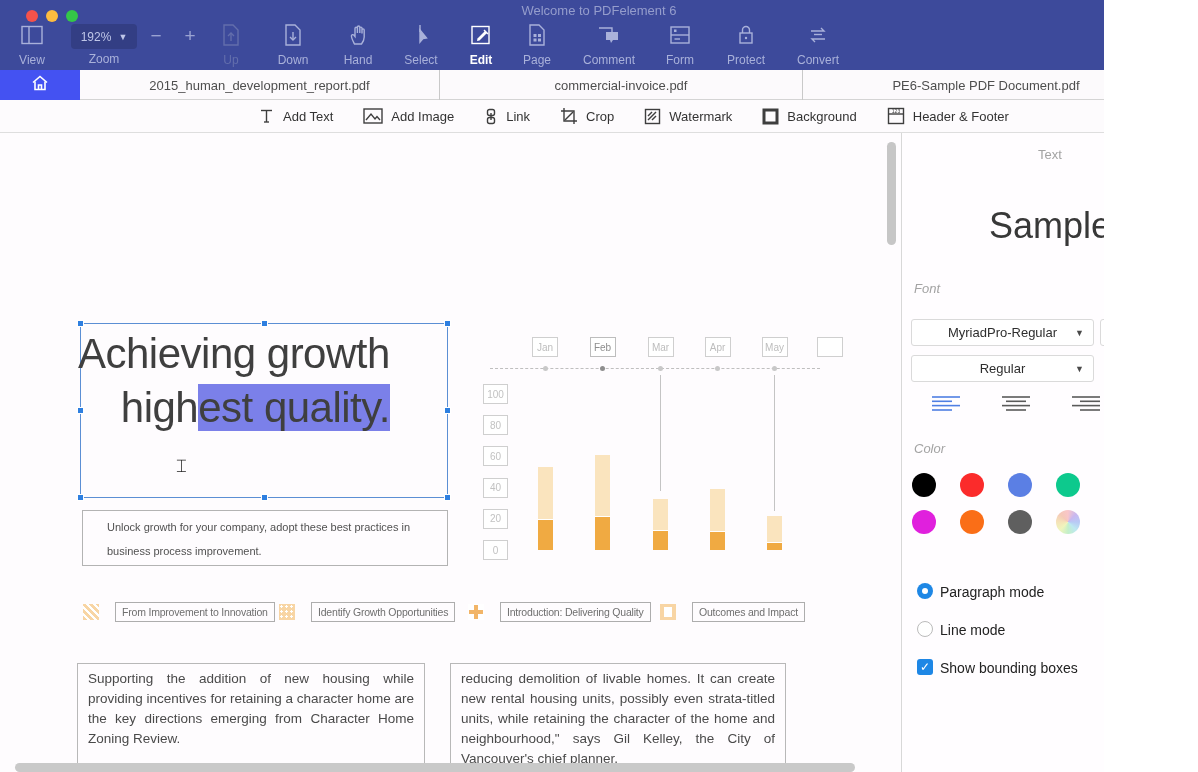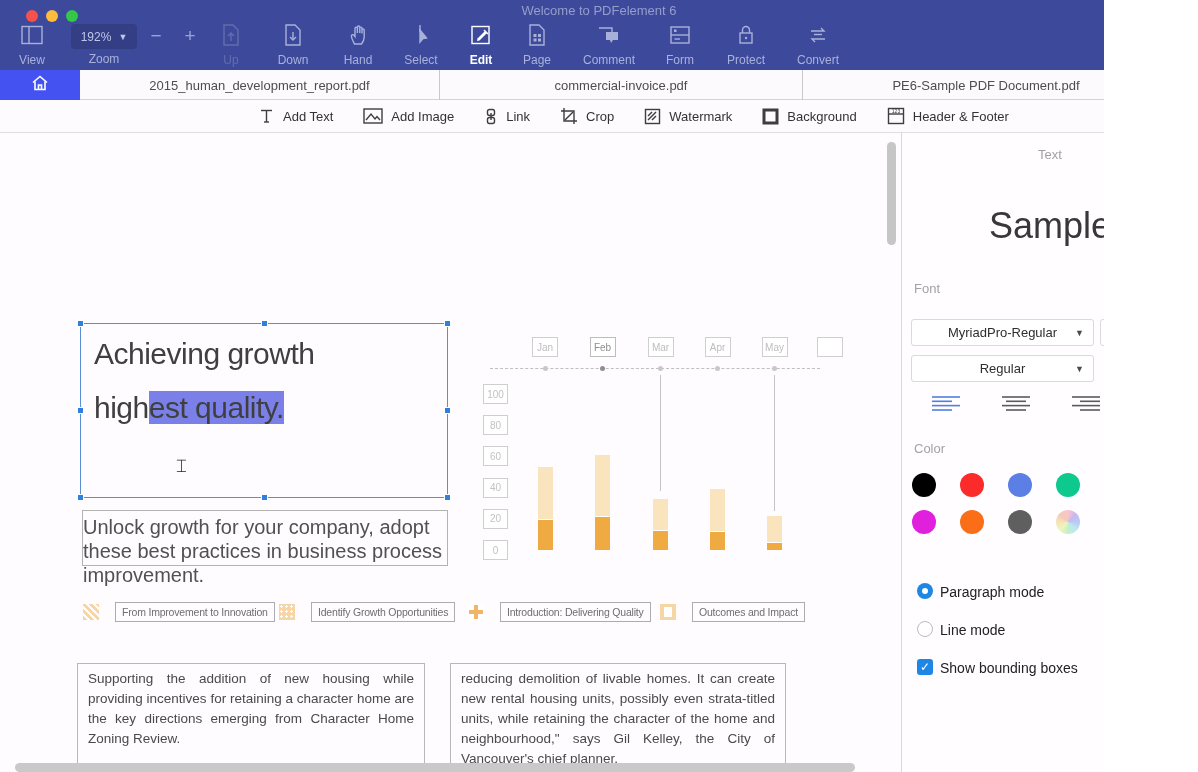--- a/index.html
+++ b/index.html
@@ -33,26 +33,26 @@
   .editbar { position:absolute; left:0; top:100px; width:1198px; height:33px; background:#FDFBFD; border-bottom:1px solid #DEDEDE;
              display:flex; align-items:center; padding-left:258px; gap:30px; }
   .ebitem { display:flex; align-items:center; gap:8px; font-size:13px; color:#333; white-space:nowrap; }
   .ebitem svg { stroke:#3E3E3E; fill:none; stroke-width:1.4; }
 
   
   .doc { position:absolute; left:0; top:133px; width:901px; height:639px; background:#FEFCFE; overflow:hidden; }
 
   .sel-box { position:absolute; left:80px; top:190px; width:368px; height:175px; border:1px solid #5B8FD4; }
   .handle { position:absolute; width:7px; height:7px; background:#2E7FE0; border:1px solid #fff; }
-  .heading { position:absolute; left:94px; top:194px; font-size:30px; line-height:54px; color:#3F3F3F; letter-spacing:-0.5px; }
+  .heading { position:absolute; left:78px; top:194px; font-size:42px; line-height:54px; color:#3F3F3F; letter-spacing:-0.5px;text-align:right; }
   .hl { background:#7B80E9; }
   .ibeam { position:absolute; left:176px; top:322px; width:10px; height:22px; color:#222; font-size:18px; line-height:22px; }
 
-  .subtitle-box { position:absolute; left:82px; top:377px; width:366px; height:56px; border:1px solid #B3B3B3; padding:4px 0;
-                  font-size:20px; line-height:24px; color:#515151; }
+  .subtitle-box { position:absolute; left:82px; top:377px; width:366px; height:56px; border:1px solid #B3B3B3; padding:4px 24px;
+                  font-size:11px; line-height:24px; color:#515151; }
 
   
   .chart { position:absolute; left:470px; top:185px; width:420px; height:255px; }
   .mbox { position:absolute; top:19px; width:26px; height:20px; border:1px solid #CFCFCF; color:#BDBDBD; font-size:10px;
           display:flex; align-items:center; justify-content:center; background:#fff; }
   .mbox.dark { color:#8E8E8E; border-color:#BDBDBD; }
   .dash { position:absolute; left:20px; top:50px; width:330px; border-top:1px dashed #BFBFBF; }
   .dot { position:absolute; top:48px; width:5px; height:5px; border-radius:50%; background:#C8C8C8; }
   .dot.filled { background:#8E8E8E; }
   .ybox { position:absolute; left:13px; width:25px; height:20px; border:1px solid #CFCFCF; color:#C2C2C2; font-size:10px;
@@ -81,21 +81,21 @@
   .col p.gap { margin-top:20px; }
 
   
   .vscroll { position:absolute; left:887px; top:142px; width:9px; height:103px; background:#C6C6C6; border-radius:5px; }
   .hscroll { position:absolute; left:15px; top:763px; width:840px; height:9px; background:#C9C9C9; border-radius:5px; }
 
   
   .panel { position:absolute; left:901px; top:133px; width:297px; height:639px; background:#FFFDFF; border-left:1px solid #D8D8D8; }
   .p-title { position:absolute; top:14px; width:100%; text-align:center; font-size:13px; color:#A3A3A3; }
   .p-sample { position:absolute; top:72px; width:100%; text-align:center; font-size:36px; color:#383838; }
-  .p-sec { position:absolute; left:12px; font-size:13px; color:#A3A3A3; }
+  .p-sec { position:absolute; left:12px; font-size:13px; color:#A3A3A3;font-style:italic; }
   .dd { position:absolute; height:27px; border:1px solid #DADADA; border-radius:3px; background:#fff; font-size:13px; color:#2E2E2E;
         display:flex; align-items:center; justify-content:center; }
   .dd .caret { position:absolute; right:9px; font-size:9px; color:#4A4A4A; }
   .style-btn { position:absolute; top:223px; font-family:"Liberation Serif", serif; font-size:20px; color:#3A3A3A; width:26px; text-align:center; }
   .alignrow { position:absolute; top:262px; left:9px; width:280px; display:flex; justify-content:space-around; }
   .swatch { position:absolute; width:24px; height:24px; border-radius:50%; }
   .wheel { background:conic-gradient(#F9C6C9,#C9B8F0,#B8C9F5,#BDE8F0,#C4EFC9,#EFF5BD,#F5E3B8,#F5C9B8,#F9C6C9); }
   .radio { position:absolute; left:15px; width:16px; height:16px; border-radius:50%; }
   .radio.on { background:#1E87E5; }
   .radio.on:after { content:""; position:absolute; left:5px; top:5px; width:6px; height:6px; border-radius:50%; background:#fff; }

